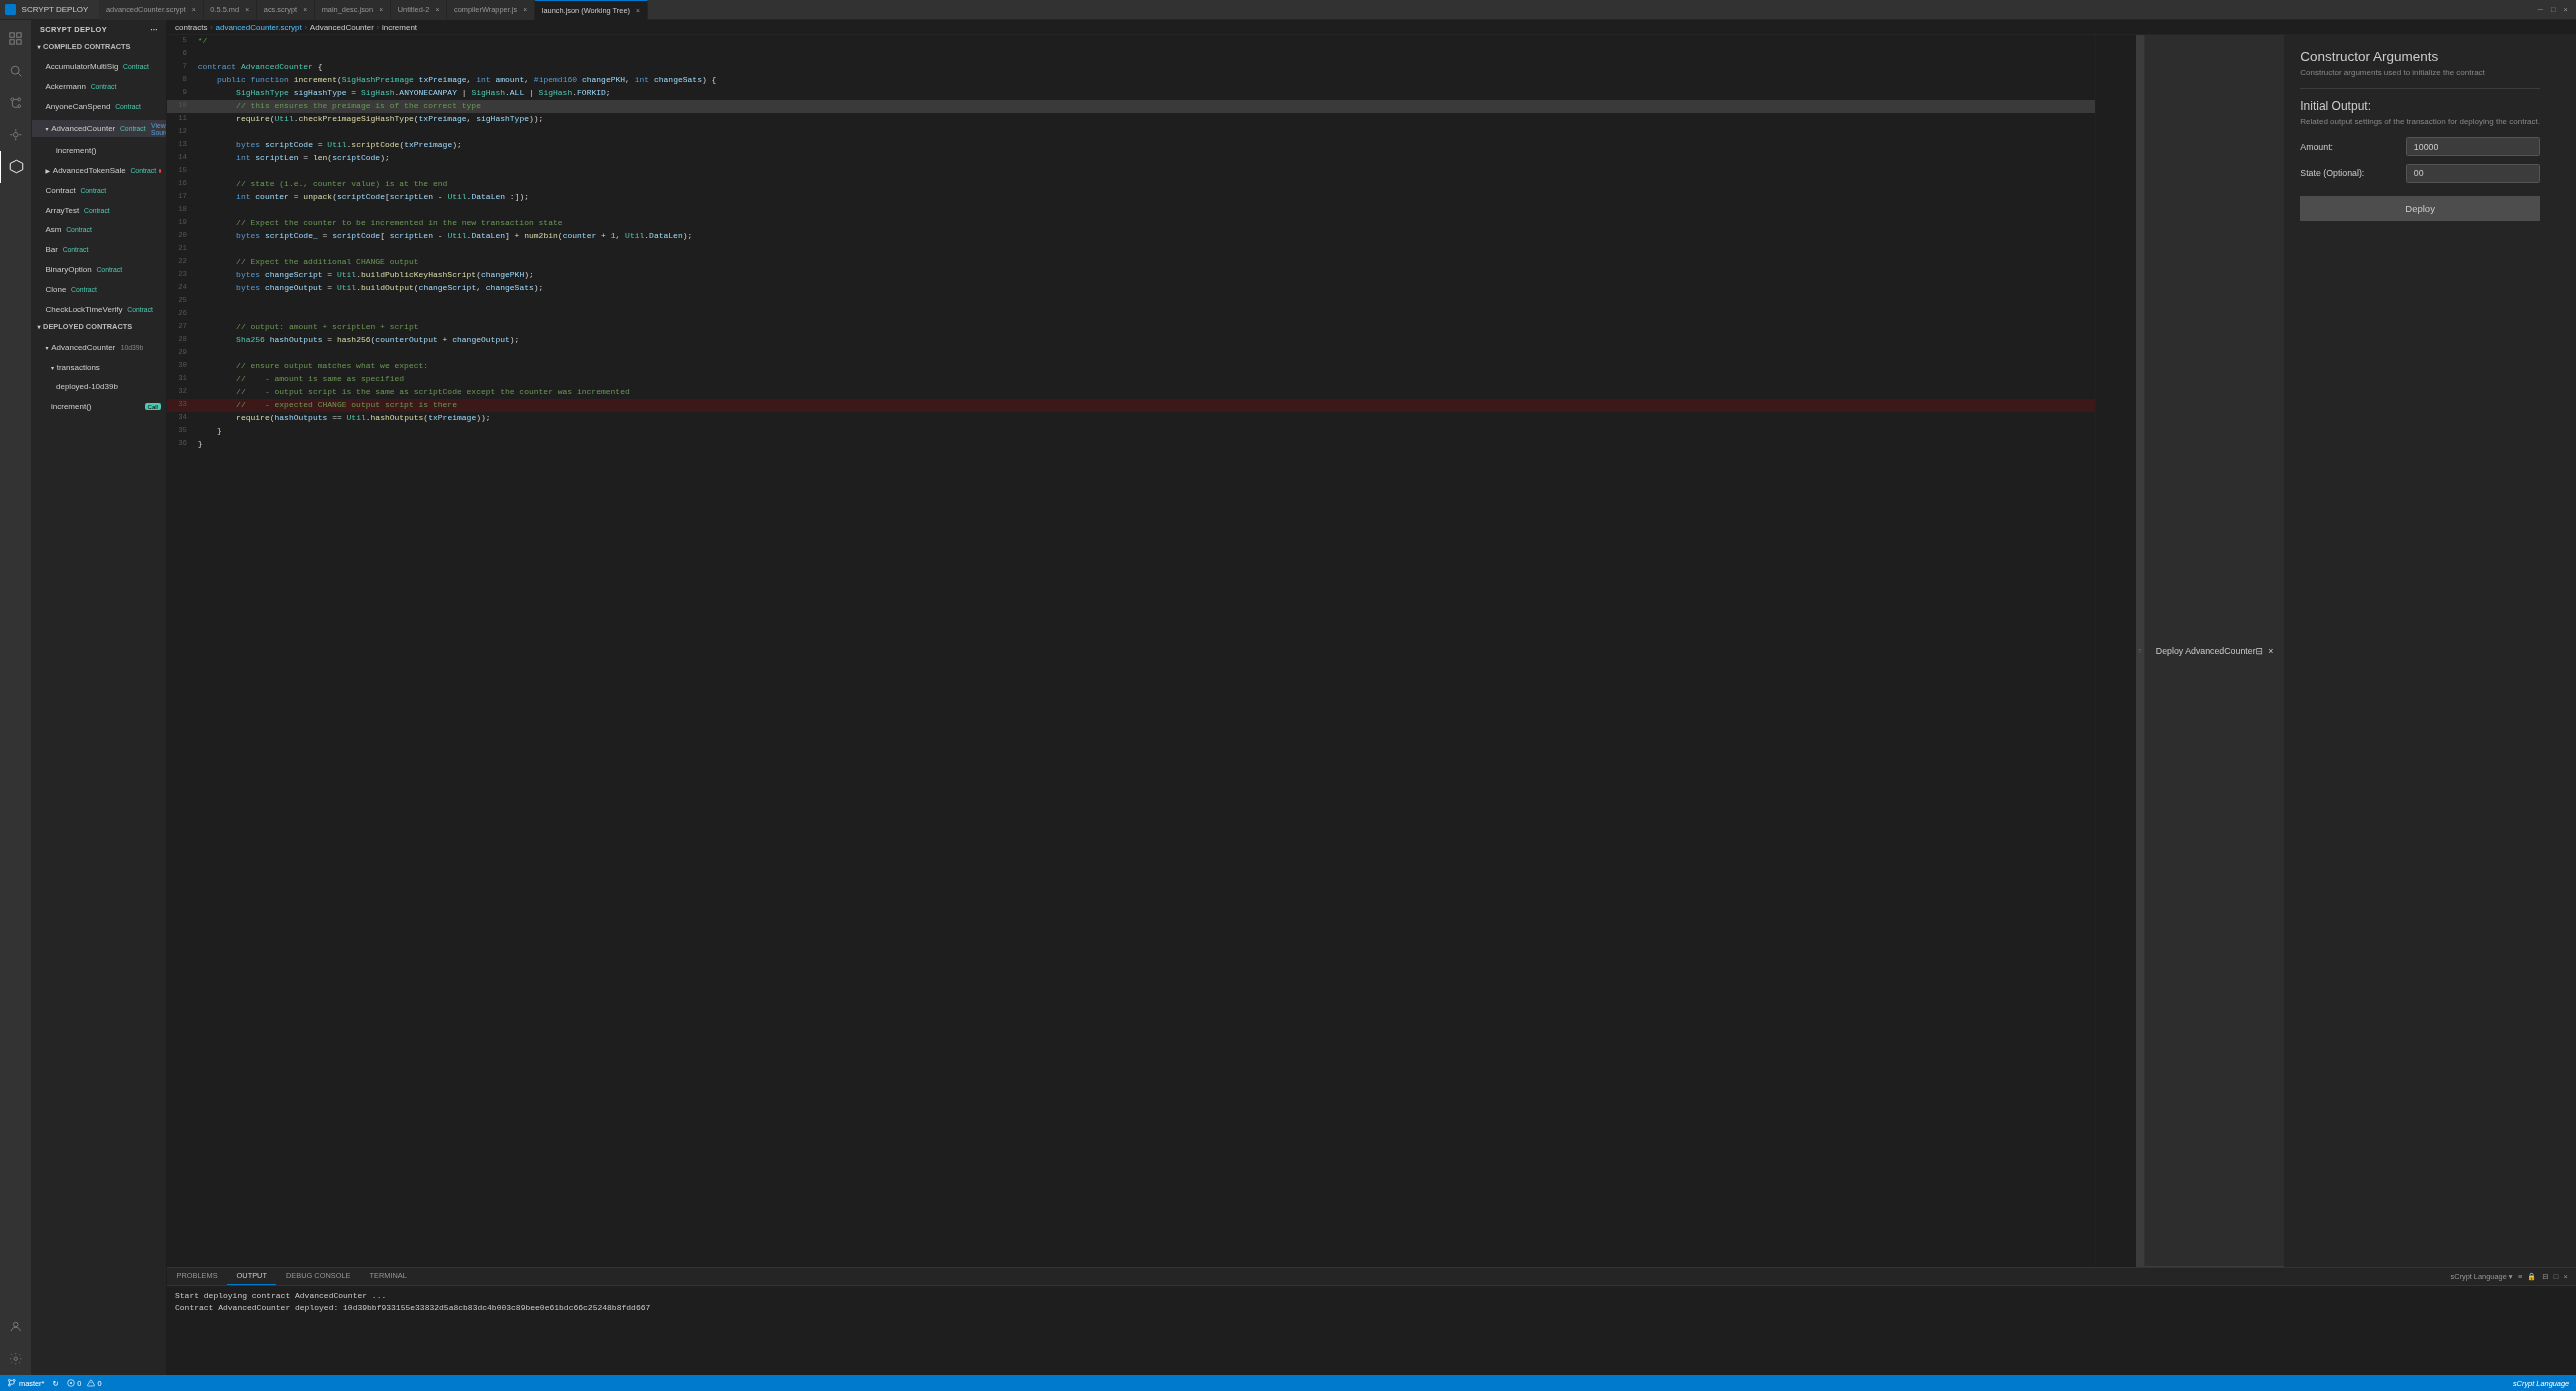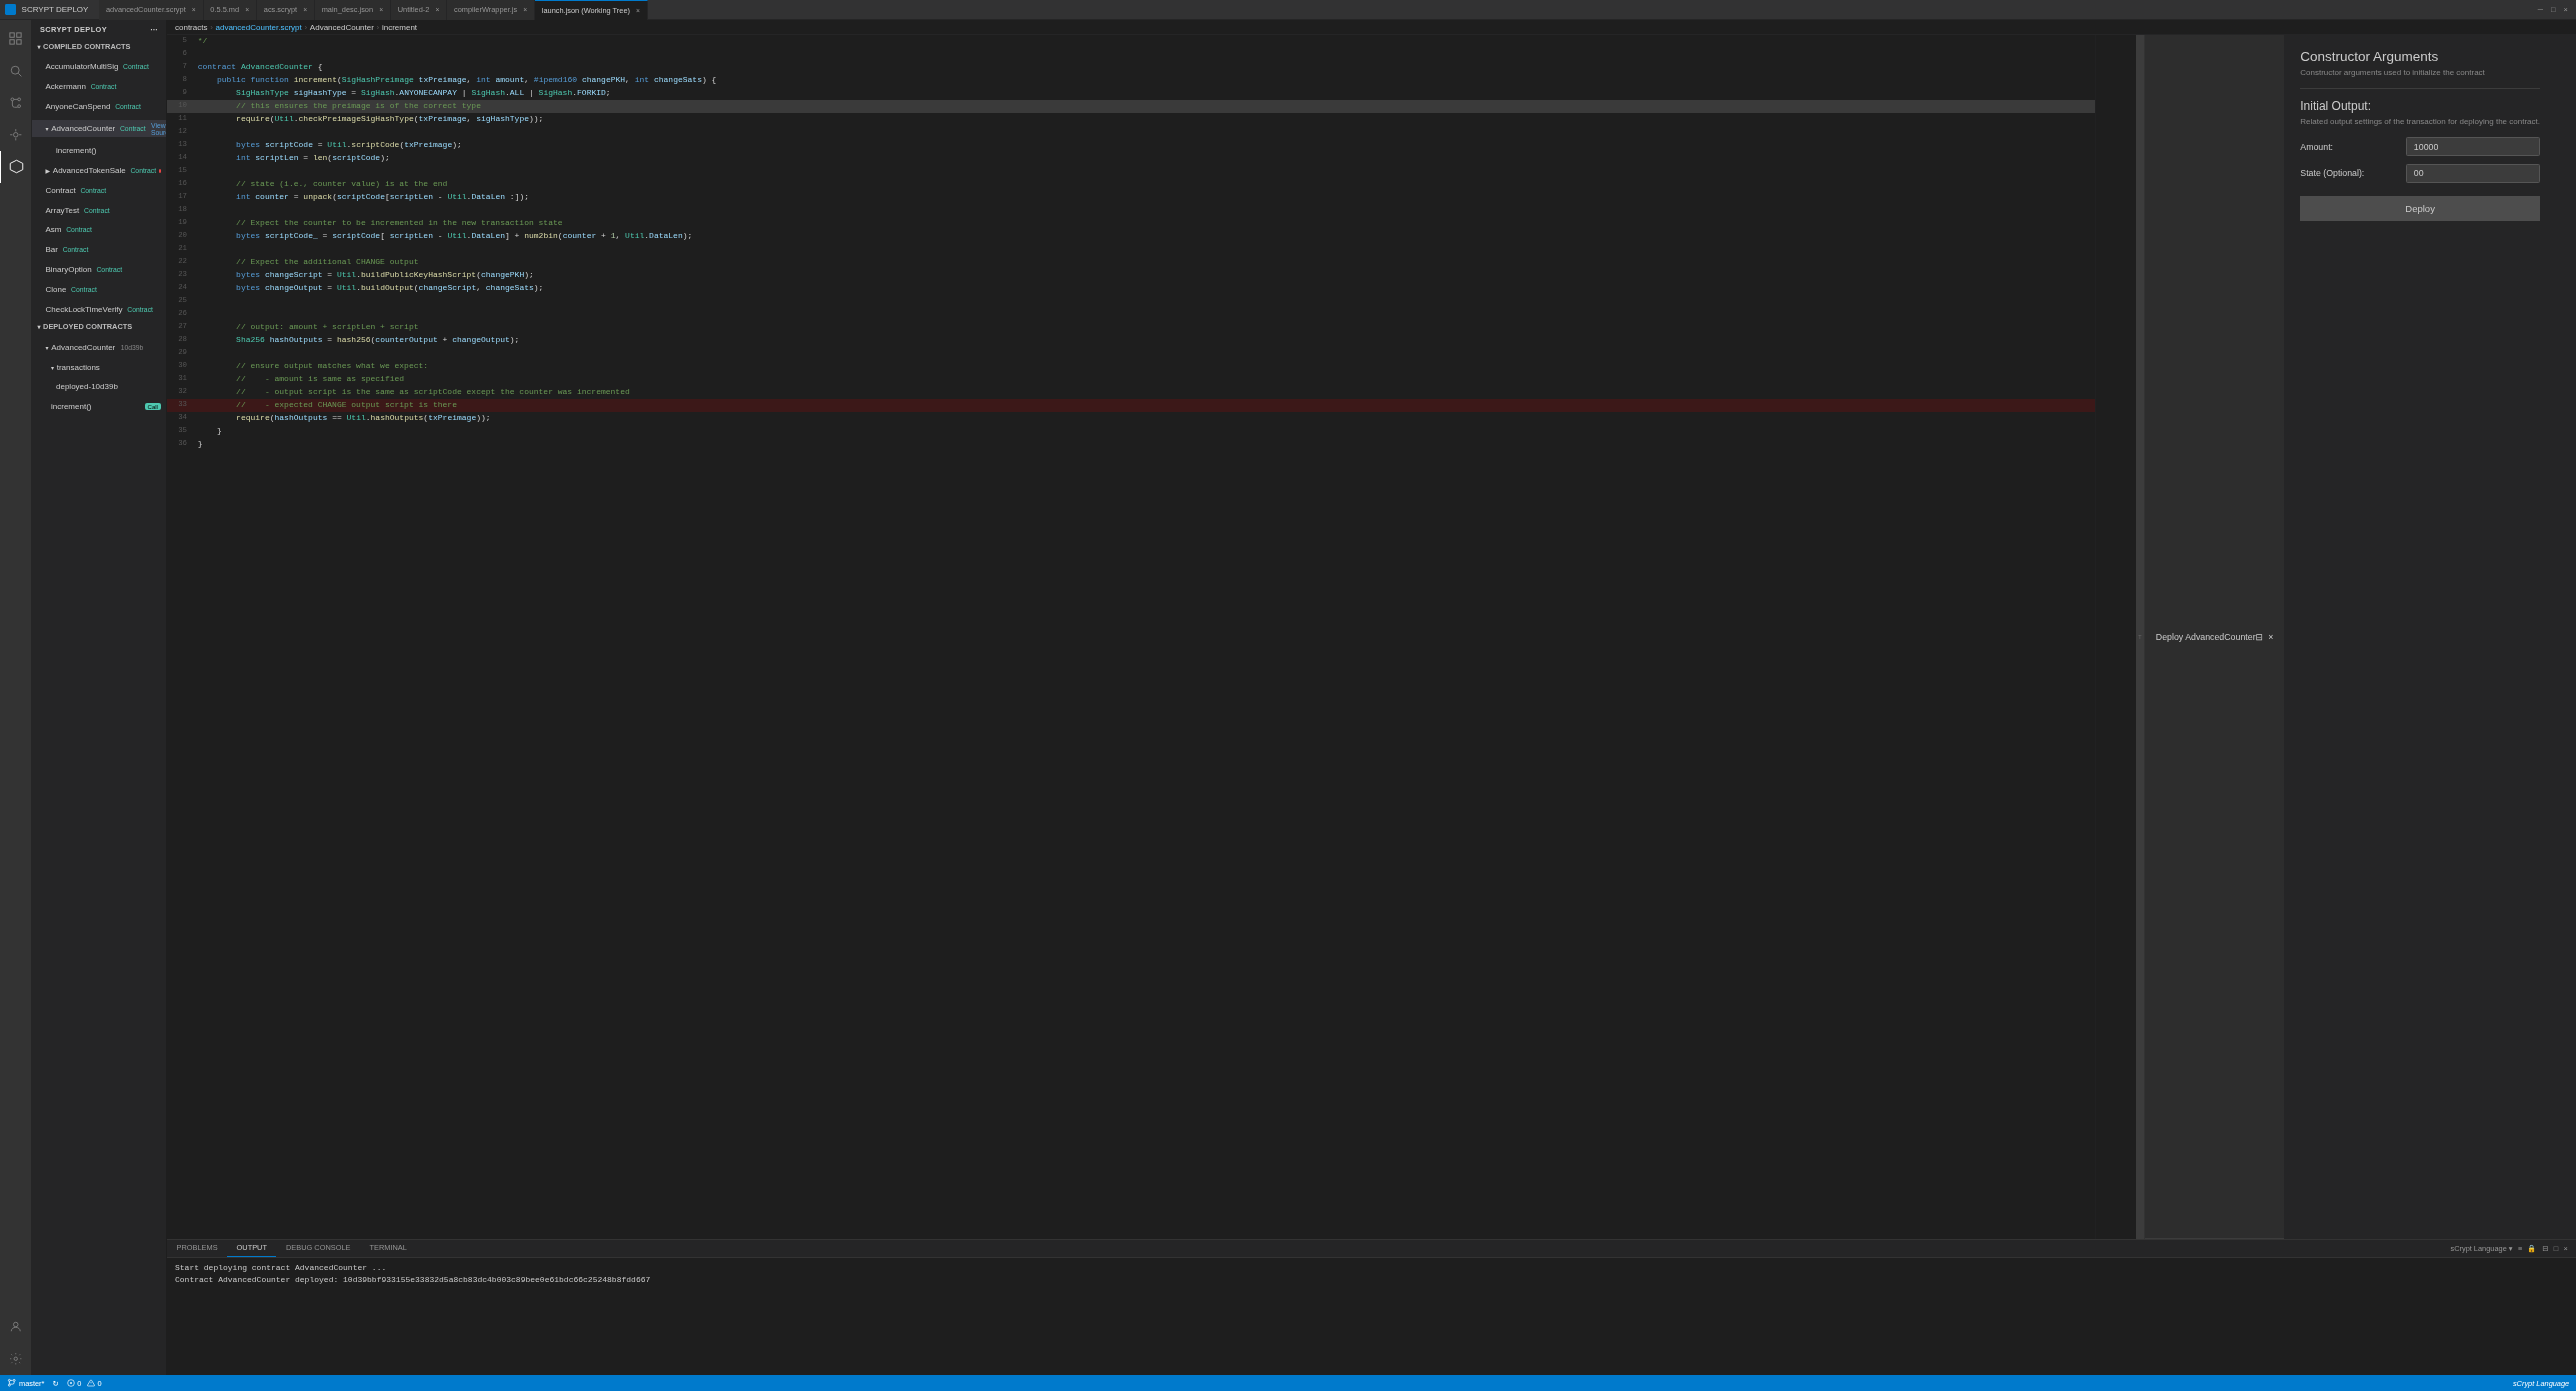--- a/index.html
+++ b/index.html
@@ -322,21 +322,21 @@
       padding: 6.8px;
       background: #4d4d4d;
       color: #cccccc;
       border: none;
       font-size: 9.5px;
       cursor: pointer;
       margin-top: 5.4px;
     }
     
     .bottom-panel {
-      height: 136px;
+      height: 108px;
       background: #1e1e1e;
       border-top: 0.7px solid #333;
       display: flex;
       flex-direction: column;
       flex-shrink: 0;
     }
     .bottom-tabs {
       display: flex;
       background: #252526;
       border-bottom: 0.7px solid #333;

